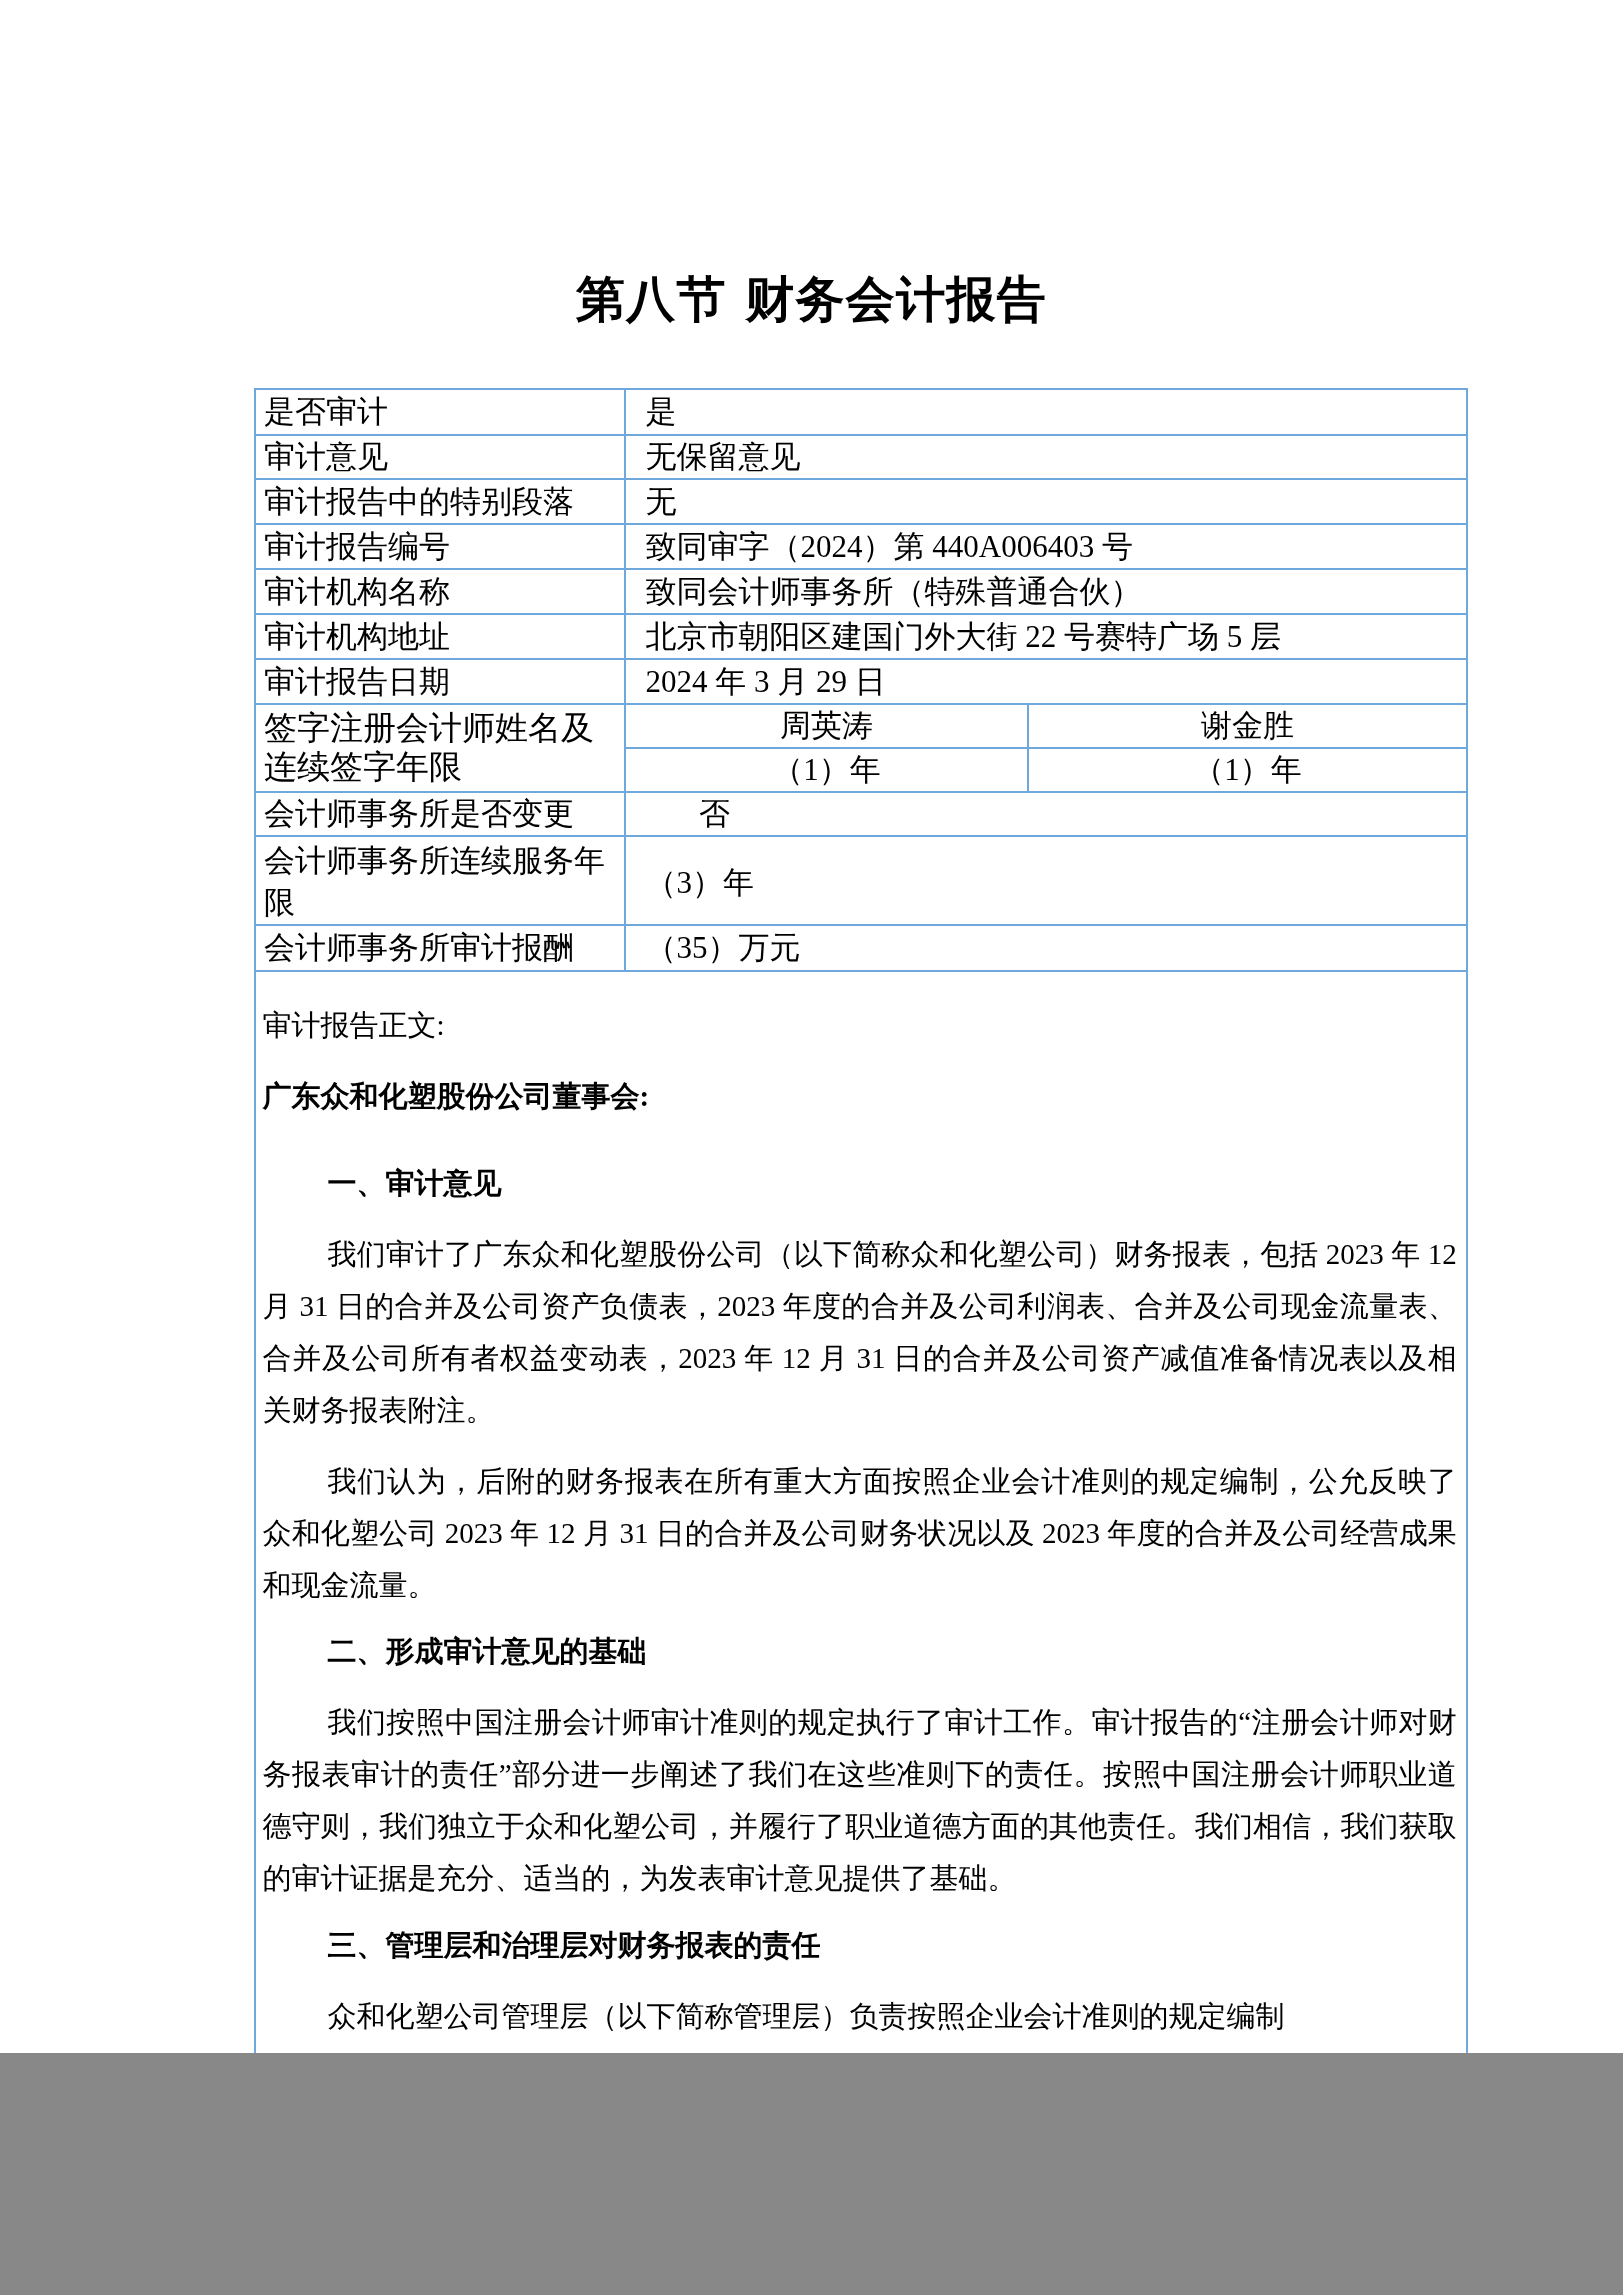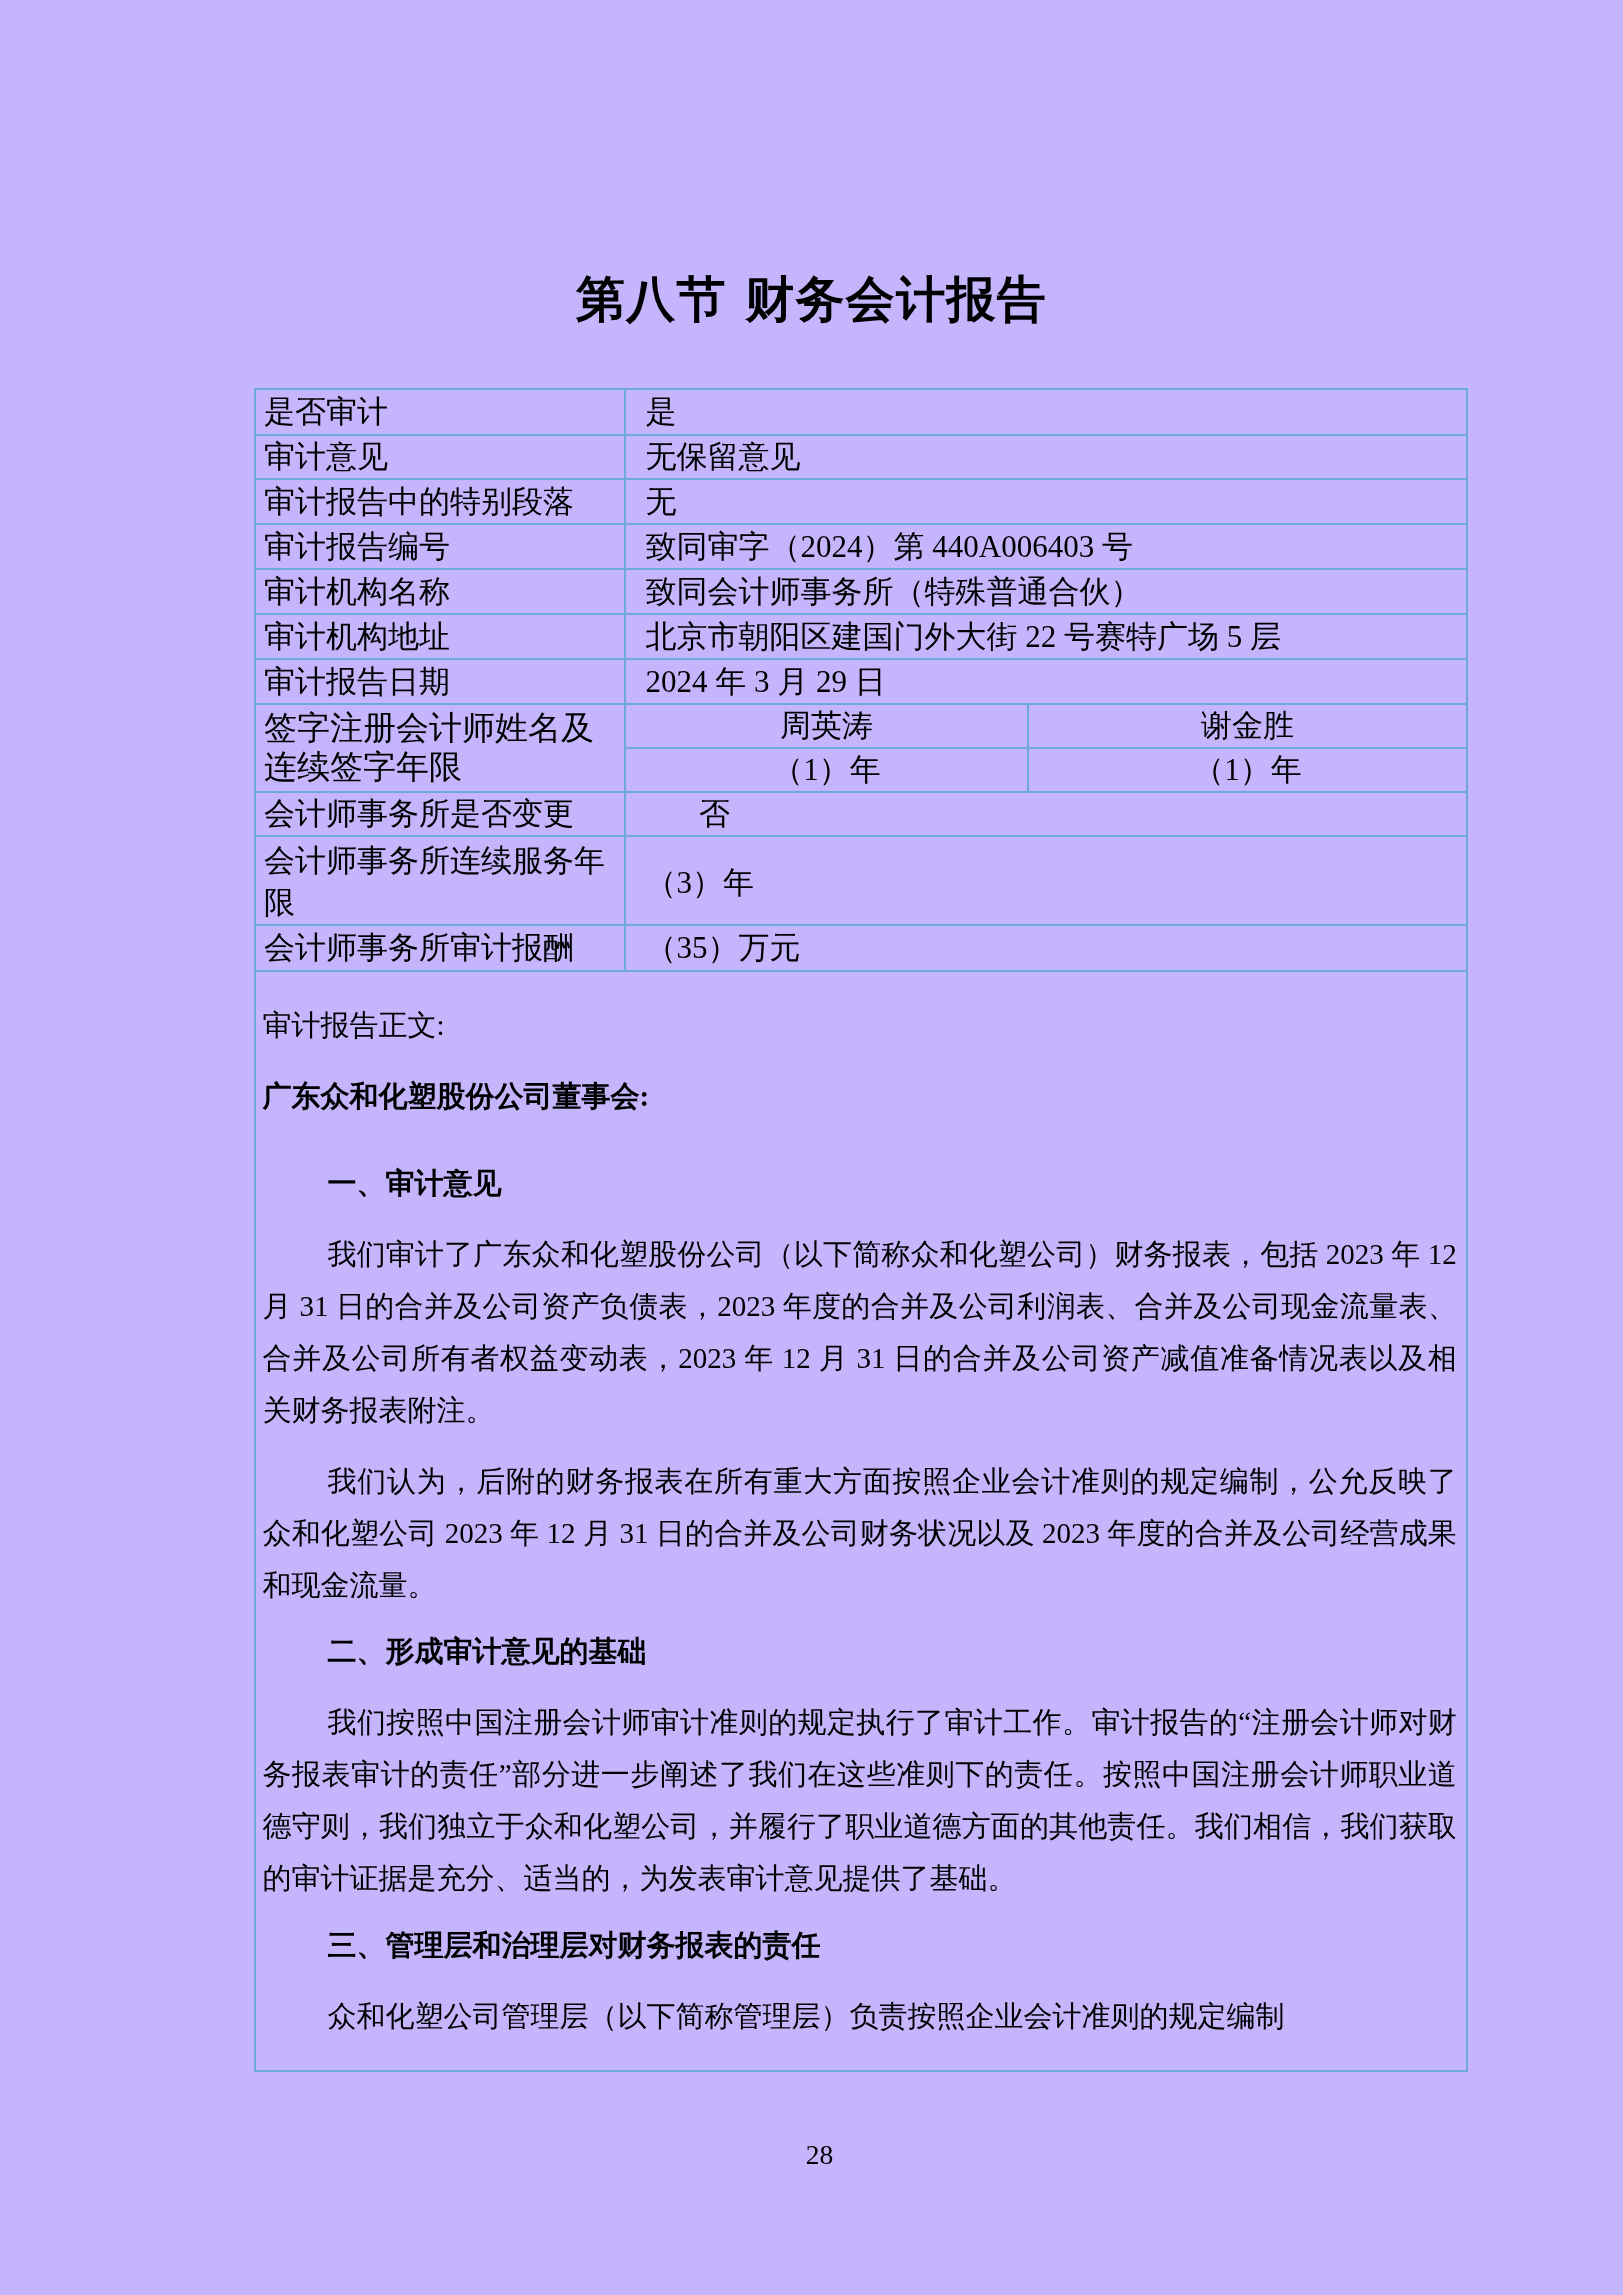--- a/index.html
+++ b/index.html
@@ -1,20 +1,20 @@
 <!DOCTYPE html>
 <html style="font-size:10.5px"><head>
 <meta charset="utf-8">
 <style>
   html,body { margin:0; padding:0; background:#888; }
   .page {
     position:relative;
-    width:1623px; height:2295px;
+    width:1623px; height:2053px;
     margin:0 auto;
-    background:#c4b5fd;
+    background:#ffffff;
     font-family:"Liberation Serif","DejaVu Serif",serif;
     color:#000;
     overflow:hidden;
     text-decoration:underline;
   }
   .doc-title {
     position:absolute; top:264px; left:0; width:100%;
     text-align:center;
     font-size:49px; font-weight:bold;
     line-height:72px;

